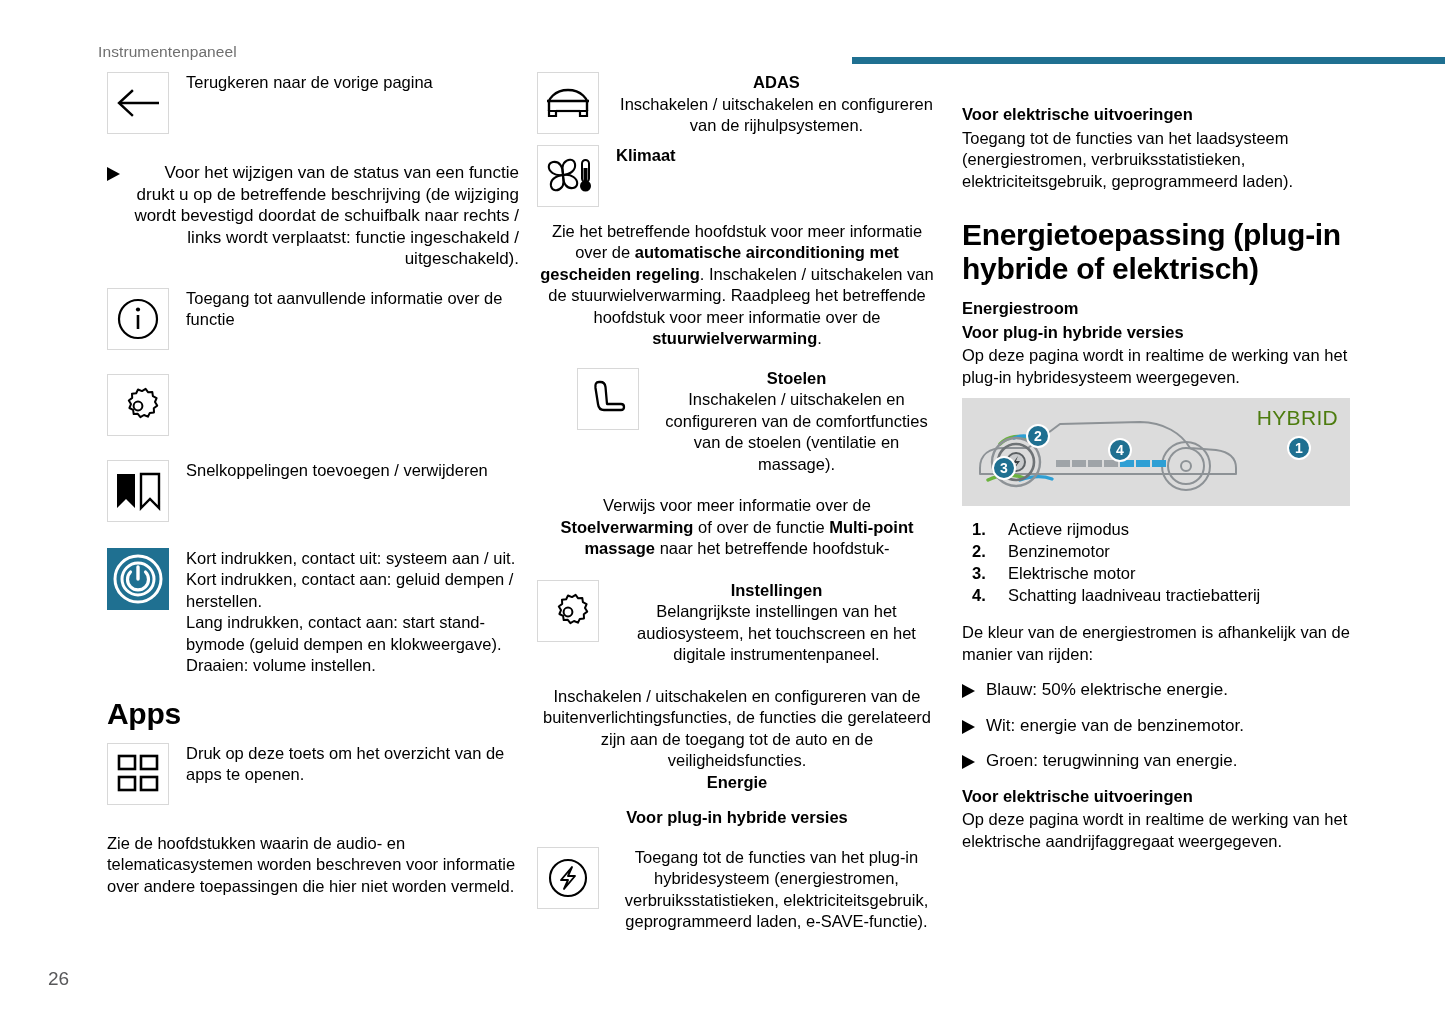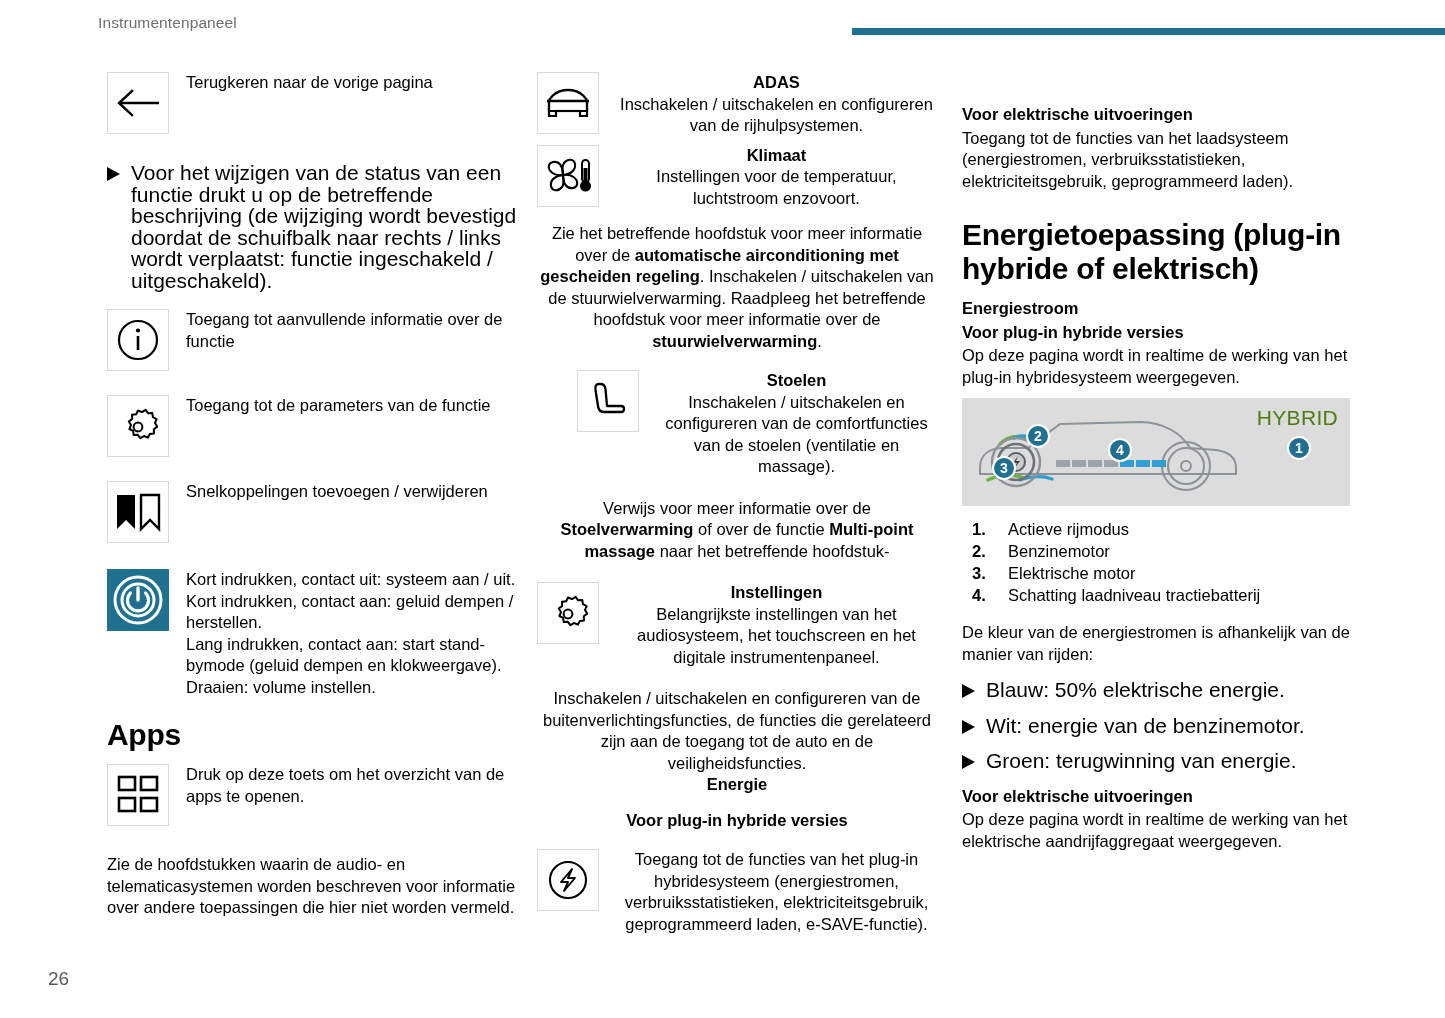--- a/index.html
+++ b/index.html
@@ -12,21 +12,21 @@
     height: 1018px;
     font-family: "Liberation Sans", sans-serif;
     color: #000000;
     position: relative;
     overflow: hidden;
   }
 
   
   .page-header {
     position: absolute;
-    top: 14px;
+    top: 43px;
     left: 0;
     width: 1445px;
     height: 30px;
   }
   .header-title {
     position: absolute;
     left: 98px;
     top: 0px;
     font-size: 15.5px;
     color: #6f6f6f;
@@ -131,22 +131,23 @@
   }
   .bullet-tri {
     width: 13px;
     min-width: 13px;
     height: 14px;
     margin-top: 5px;
     margin-right: 11px;
   }
   .bullet-tri svg { display: block; }
   .bullet-text {
-    font-size: 21px;
+    font-size: 17px;
     line-height: 21.5px;
+    text-align: right;
   }
 
   
   .num-list {
     margin: 12px 0 16px 0;
   }
   .num-item {
     display: flex;
     font-size: 16.5px;
     line-height: 22px;
@@ -253,21 +254,20 @@
 
     <div class="icon-row" style="margin-top:24px;">
       <div class="icon-box">
         <span>
           <svg width="46" height="46" viewBox="0 0 46 46">
             <path d="M23 5.5 l4 1.6 3.6-2.2 2.6 3.4 4.1-0.3 0.6 4.2 3.7 1.9-1.6 3.9 2.2 3.6-3.4 2.6 0.2 4.2-4.2 0.5-1.9 3.8-3.9-1.7-3.6 2.2-2.6-3.4-4.1 0.3-0.6-4.2-3.7-1.9 1.6-3.9-2.2-3.6 3.4-2.6-0.2-4.2 4.2-0.5z" stroke="#000" stroke-width="2" fill="none" stroke-linejoin="round" transform="translate(0,2)"></path>
             <circle cx="23" cy="24" r="4.4" stroke="#000" stroke-width="2" fill="none"></circle>
           </svg>
         </span>
       </div>
-      <div class="icon-text">Toegang tot de parameters van de functie</div>
     </div>
 
     <div class="icon-row" style="margin-top:24px;">
       <div class="icon-box">
         <span>
           <svg width="48" height="40" viewBox="0 0 48 40">
             <polygon points="3,3 21,3 21,37 12,28 3,37" fill="#000"></polygon>
             <polygon points="27,3 45,3 45,37 36,28 27,37" fill="none" stroke="#000" stroke-width="2.4"></polygon>
           </svg>
         </span>
@@ -342,21 +342,20 @@
               <path d="M20 21 C12 22 7 26 8 32 C9 37 15 38 19 33 C21.5 29.5 20.5 24.5 20 21 Z"></path>
             </g>
             <rect x="39" y="6" width="7" height="22" rx="3.5" fill="none" stroke="#000" stroke-width="2"></rect>
             <circle cx="42.5" cy="32" r="5.5" fill="#000"></circle>
             <rect x="40.5" y="14" width="4" height="17" fill="#000"></rect>
           </svg>
         </span>
       </div>
       <div class="icon-text">
         <span class="icon-title">Klimaat</span>
-        <span>Instellingen voor de temperatuur, luchtstroom enzovoort.</span>
       </div>
     </div>
 
     <p class="body-text"><span>Zie het betreffende hoofdstuk voor meer informatie over de </span><span class="bold">automatische airconditioning met gescheiden regeling</span><span>. Inschakelen / uitschakelen van de stuurwielverwarming. Raadpleeg het betreffende hoofdstuk voor meer informatie over de </span><span class="bold">stuurwielverwarming</span><span>.</span></p>
 
     <div class="icon-row" style="margin-top:18px;margin-bottom:14px;margin-left:40px;">
       <div class="icon-box">
         <span>
           <svg width="44" height="44" viewBox="0 0 44 44">
             <path d="M13 5 C10 5 9 7 9.5 11 L12 27 C12.5 31 14 33 18 33 L35 33 C37 33 38 32 38 30 C38 28 37 27 35 27 L21 27 L19.5 10 C19 6.5 17 5 14.5 5 Z" stroke="#000" stroke-width="2.3" fill="none" stroke-linejoin="round"></path>

